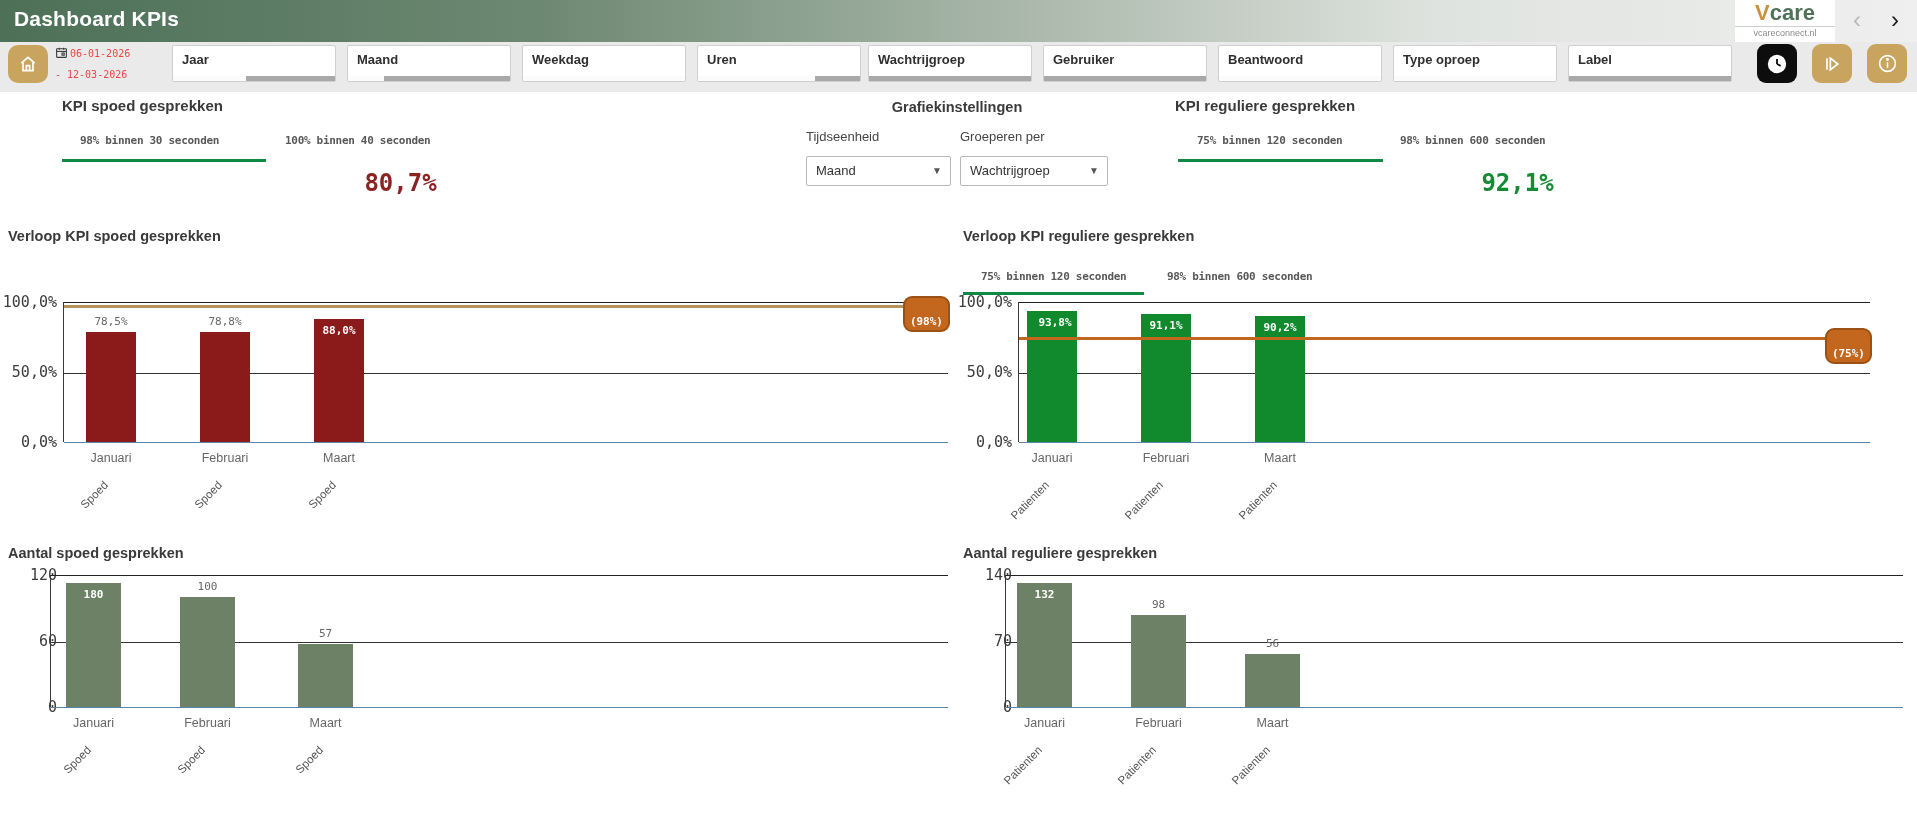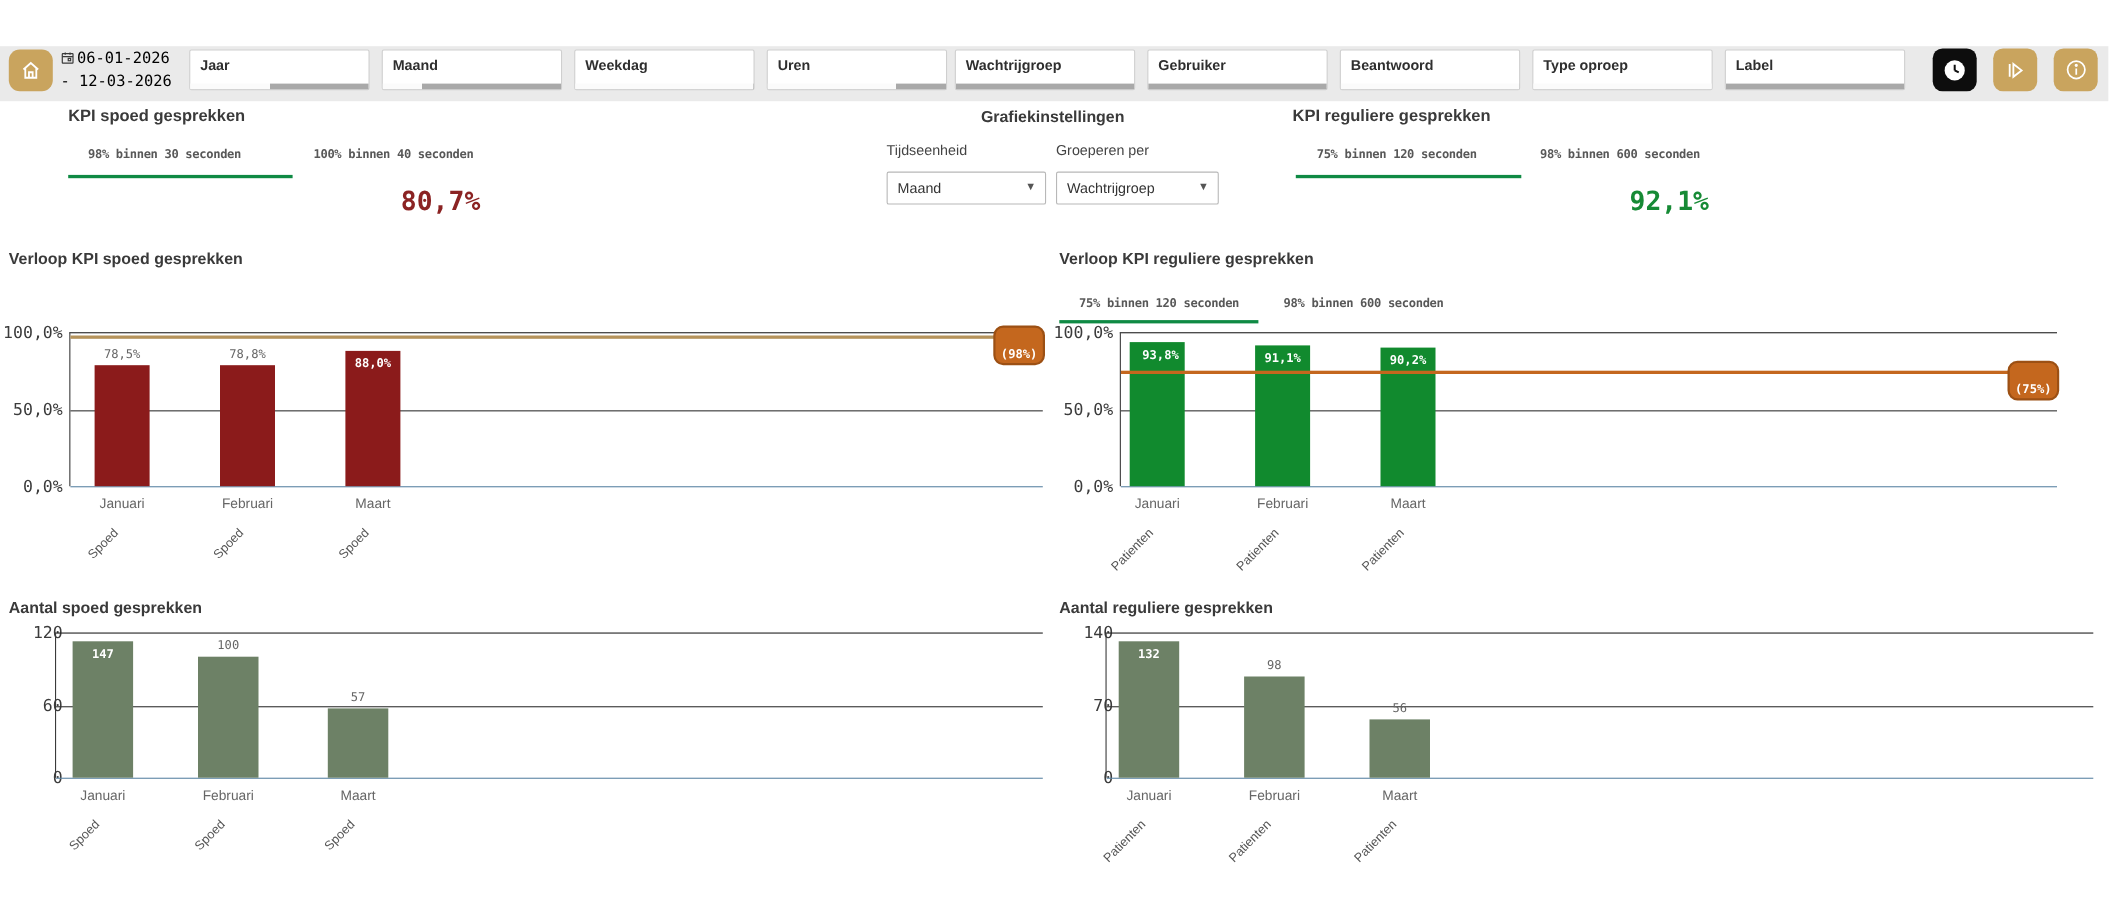--- a/index.html
+++ b/index.html
@@ -16,21 +16,21 @@
   .logo-care { color:#4f7258; }
   .logo-sub { font-size:9px; color:#8a8a8a; border-top:1px solid #cfcfcf; line-height:12px; }
   .nav-chev { position:absolute; top:4px; width:30px; height:32px; font-size:24px; text-align:center; line-height:30px; cursor:pointer; background:transparent; border:none; }
   .nav-prev { left:1842px; color:#b9b9b9; }
   .nav-next { left:1880px; color:#1d1d1d; }
 
   
   .filter-strip { position:absolute; left:0; top:42px; width:1917px; height:50px; background:#eaeaea; }
   .home-btn { position:absolute; left:8px; top:45px; width:40px; height:38px; border:none; border-radius:10px; background:#c9a45e; cursor:pointer; }
   .home-btn svg { display:block; margin:auto; }
-  .date-wrap { position:absolute; left:55px; top:44px; width:118px; height:40px; font-family:"DejaVu Sans Mono", monospace; font-size:14px; color:#000000; line-height:19px; }
+  .date-wrap { position:absolute; left:55px; top:44px; width:118px; height:40px; font-family:"DejaVu Sans Mono", monospace; font-size:10px; color:#ef4444; line-height:19px; }
   .date-wrap .cal { vertical-align:-2px; margin-right:2px; }
   .filter-field { position:absolute; top:45px; width:164px; height:37px; background:#fff; border:1px solid #cfcfcf; border-radius:2px; cursor:pointer; }
   .filter-field .flabel { position:absolute; left:9px; top:6px; font-size:13px; font-weight:bold; color:#2f2f2f; }
   .filter-field .fbar { position:absolute; left:0; bottom:0; width:100%; height:5px; }
   .tool-btn { position:absolute; top:44px; width:40px; height:39px; border:none; border-radius:9px; cursor:pointer; }
   .tool-btn svg { display:block; margin:auto; }
   .btn-black { background:#0d0d0d; }
   .btn-tan { background:#c9a45e; }
 
   
@@ -64,20 +64,29 @@
     font-family:"DejaVu Sans Mono", monospace; font-size:11px; font-weight:bold; color:#fff; }
   .xlab { position:absolute; transform:translateX(-50%); font-size:12.5px; color:#666; white-space:nowrap; }
   .glab { position:absolute; width:70px; text-align:right; font-size:11.5px; color:#555;
     transform:rotate(-45deg); transform-origin:100% 50%; white-space:nowrap; }
 </style>
 </head>
 <body>
 
 <div id="app">
 
+  <div class="header">
+    <div class="page-title">Dashboard KPIs</div>
+    <div class="logo-box">
+      <div class="logo-main"><span class="logo-v">V</span><span class="logo-care">care</span></div>
+      <div class="logo-sub">vcareconnect.nl</div>
+    </div>
+    <button class="nav-chev nav-prev">‹</button>
+    <button class="nav-chev nav-next">›</button>
+  </div>
 
   <div class="filter-strip"></div>
   <button class="home-btn">
     <svg width="20" height="20" viewBox="0 0 24 24" fill="none" stroke="#fff" stroke-width="2">
         <path d="M4 11 L12 4 L20 11 M6 10 V20 H18 V10 M10 20 V14 H14 V20"></path>
       </svg>
   </button>
   <div class="date-wrap">
     <span class="cal"><svg width="13" height="13" viewBox="0 0 24 24" fill="none" stroke="#3a3a3a" stroke-width="2">
           <rect x="3" y="5" width="18" height="16" rx="1"></rect>
@@ -235,21 +244,21 @@
     <div class="chart-title">Aantal spoed gesprekken</div>
     <div class="axiscol" style="left:0;top:30px;height:132px">
         <span class="ytick" style="top: 0px;">120</span>
         <span class="ytick" style="top: 66px;">60</span>
         <span class="ytick" style="top: 132px;">0</span>
       </div>
     <div class="plot" style="left:42px;top:30px;width:898px;height:132px">
         <div class="gridline" style="top: 66px;"></div>
         <div class="axis-x"></div>
         <div class="bar" style="left: 15px; width: 55px; height: 124px; background: rgb(109, 129, 102);"></div>
-        <span class="bar-label inside" style="left: 15px; width: 55px; bottom: 106px;">147</span>
+        <span class="bar-label inside" style="left: 15px; width: 55px; bottom: 106px;">180</span>
         <span class="xlab" style="left: 42.5px; top: 140px;">Januari</span>
         <span class="glab" style="left: -32.5px; top: 166px;">Spoed</span>
         <div class="bar" style="left: 129px; width: 55px; height: 110px; background: rgb(109, 129, 102);"></div>
         <span class="bar-label outside" style="left: 129px; width: 55px; bottom: 114px;">100</span>
         <span class="xlab" style="left: 156.5px; top: 140px;">Februari</span>
         <span class="glab" style="left: 81.5px; top: 166px;">Spoed</span>
         <div class="bar" style="left: 247px; width: 55px; height: 63px; background: rgb(109, 129, 102);"></div>
         <span class="bar-label outside" style="left: 247px; width: 55px; bottom: 67px;">57</span>
         <span class="xlab" style="left: 274.5px; top: 140px;">Maart</span>
         <span class="glab" style="left: 199.5px; top: 166px;">Spoed</span>

